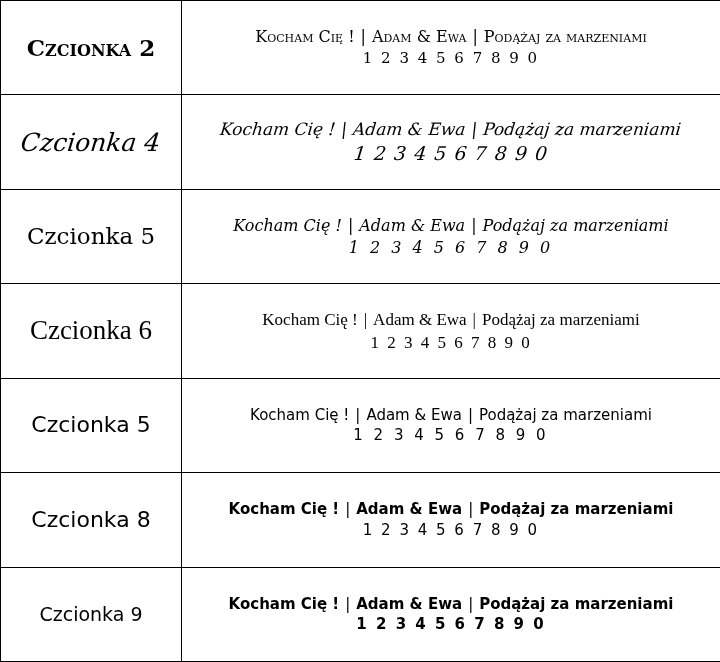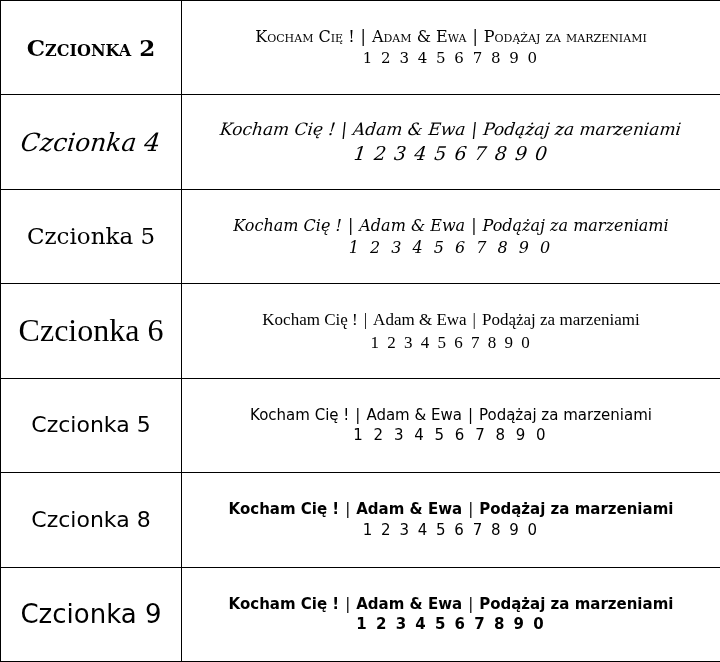--- a/index.html
+++ b/index.html
@@ -75,36 +75,36 @@
   .r4 .name-cell-inner { font-family: "DejaVu Serif", serif; font-style: italic; font-size: 25px; transform: skewX(-6deg); display: inline-block; }
   .r4 .sample-words { font-family: "DejaVu Serif", serif; font-style: italic; font-size: 17px; transform: skewX(-6deg); display: inline-block; }
   .r4 .sample-digits { font-family: "DejaVu Serif", serif; font-style: italic; font-size: 19px; transform: skewX(-6deg); display: inline-block; letter-spacing: 1px; }
 
   
   .r5 .name-cell-inner { font-family: "DejaVu Serif", serif; font-size: 23px; }
   .r5 .sample-words { font-family: "DejaVu Serif", serif; font-style: italic; font-size: 16px; }
   .r5 .sample-digits { font-family: "DejaVu Serif", serif; font-style: italic; font-size: 16px; letter-spacing: 3px; }
 
   
-  .r6 .name-cell-inner { font-family: "Liberation Serif", serif; font-size: 32px; }
+  .r6 .name-cell-inner { font-family: "Liberation Serif", serif; font-size: 27px; }
   .r6 .sample-words { font-family: "Liberation Serif", serif; font-size: 17px; }
   .r6 .sample-digits { font-family: "Liberation Serif", serif; font-size: 17px; letter-spacing: 2px; }
 
   
   .r7 .name-cell-inner { font-family: "DejaVu Sans", sans-serif; font-size: 22px; }
   .r7 .sample-words { font-family: "DejaVu Sans", sans-serif; font-size: 15px; }
   .r7 .sample-digits { font-family: "DejaVu Sans", sans-serif; font-size: 15px; letter-spacing: 3px; }
 
   
   .r8 .name-cell-inner { font-family: "DejaVu Sans", sans-serif; font-size: 22px; }
   .r8 .sample-words { font-family: "DejaVu Sans", sans-serif; font-weight: bold; font-size: 15px; }
   .r8 .sample-digits { font-family: "DejaVu Sans", sans-serif; font-size: 15px; letter-spacing: 2px; }
 
   
-  .r9 .name-cell-inner { font-family: "DejaVu Sans", sans-serif; font-size: 26px; }
+  .r9 .name-cell-inner { font-family: "DejaVu Sans", sans-serif; font-size: 19px; }
   .r9 .sample-words { font-family: "DejaVu Sans", sans-serif; font-weight: bold; font-size: 15px; }
   .r9 .sample-digits { font-family: "DejaVu Sans", sans-serif; font-weight: bold; font-size: 15px; letter-spacing: 2px; }
 </style>
 </head>
 <body>
 
 <table id="font-table">
   <tbody>
 
 

